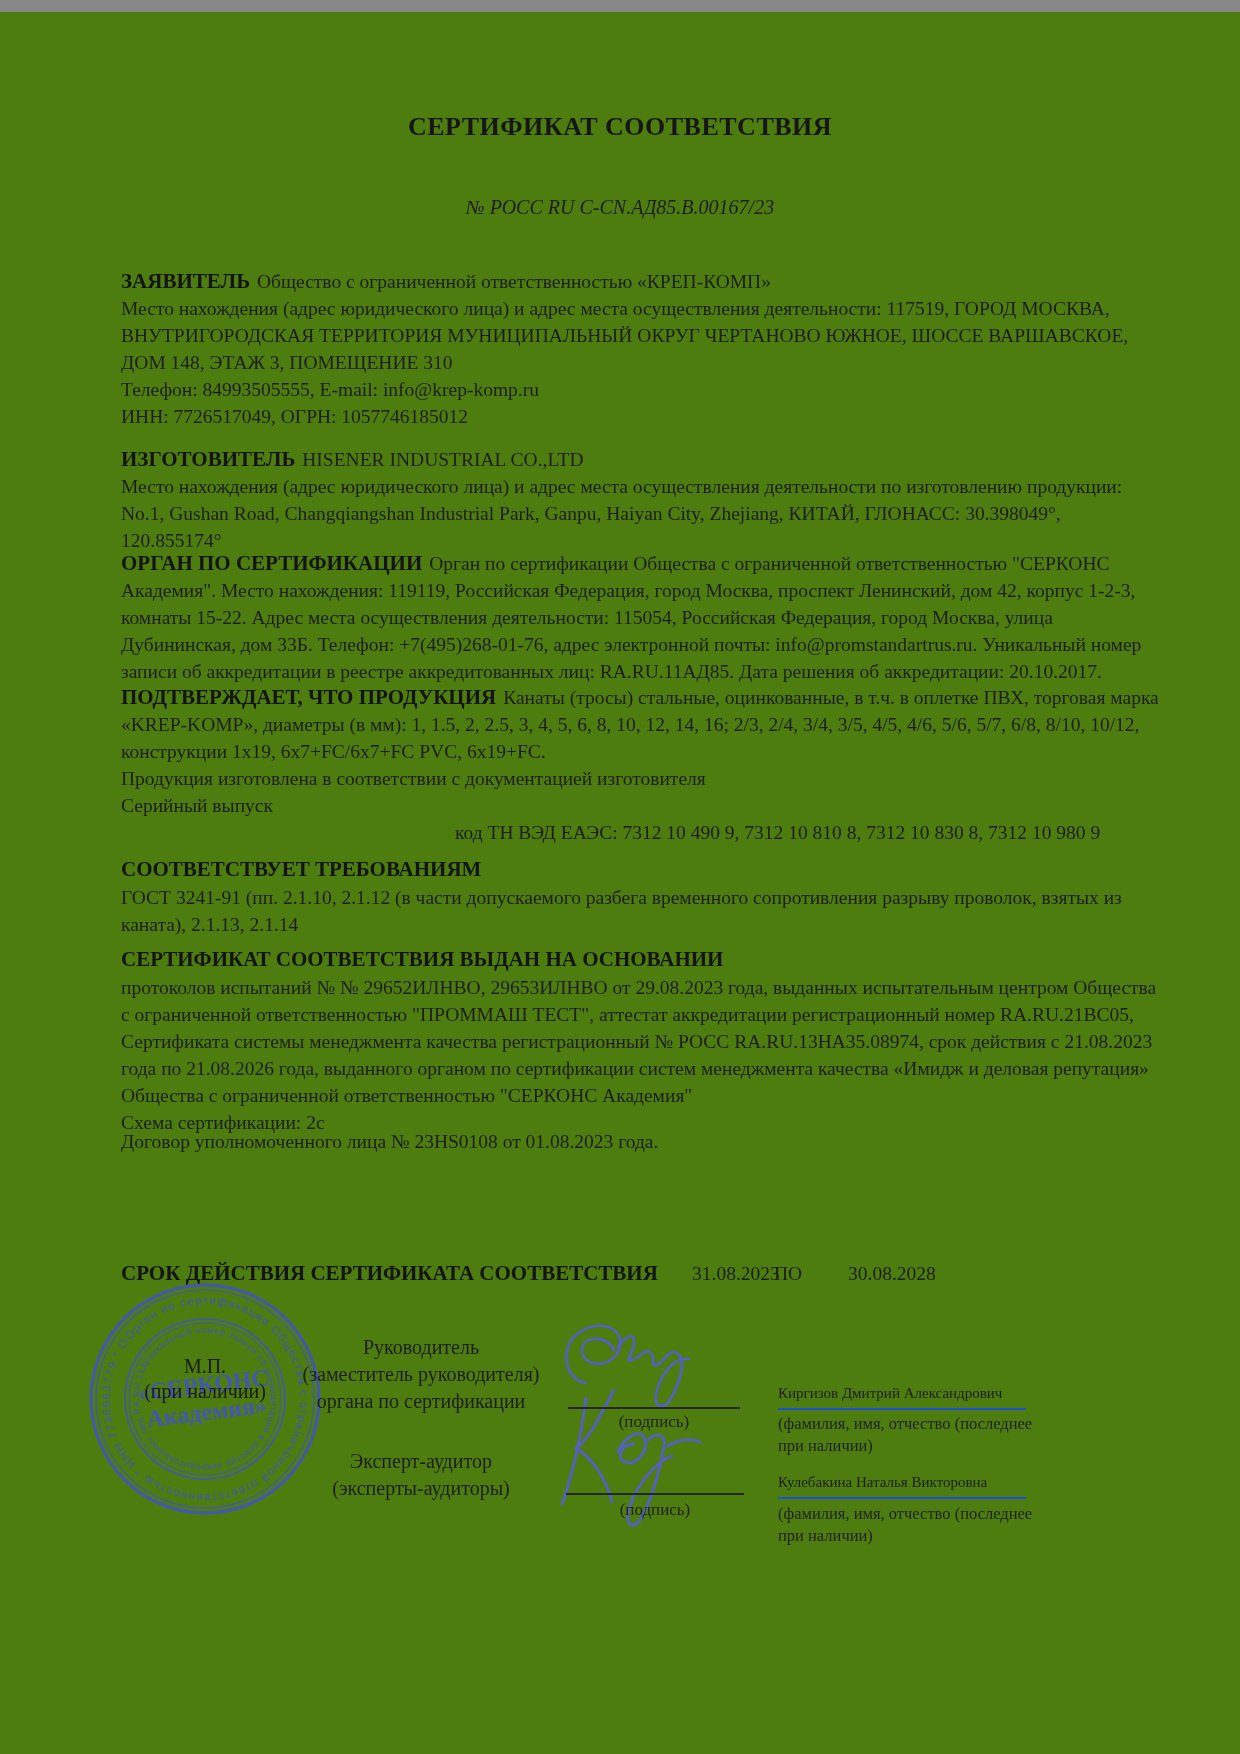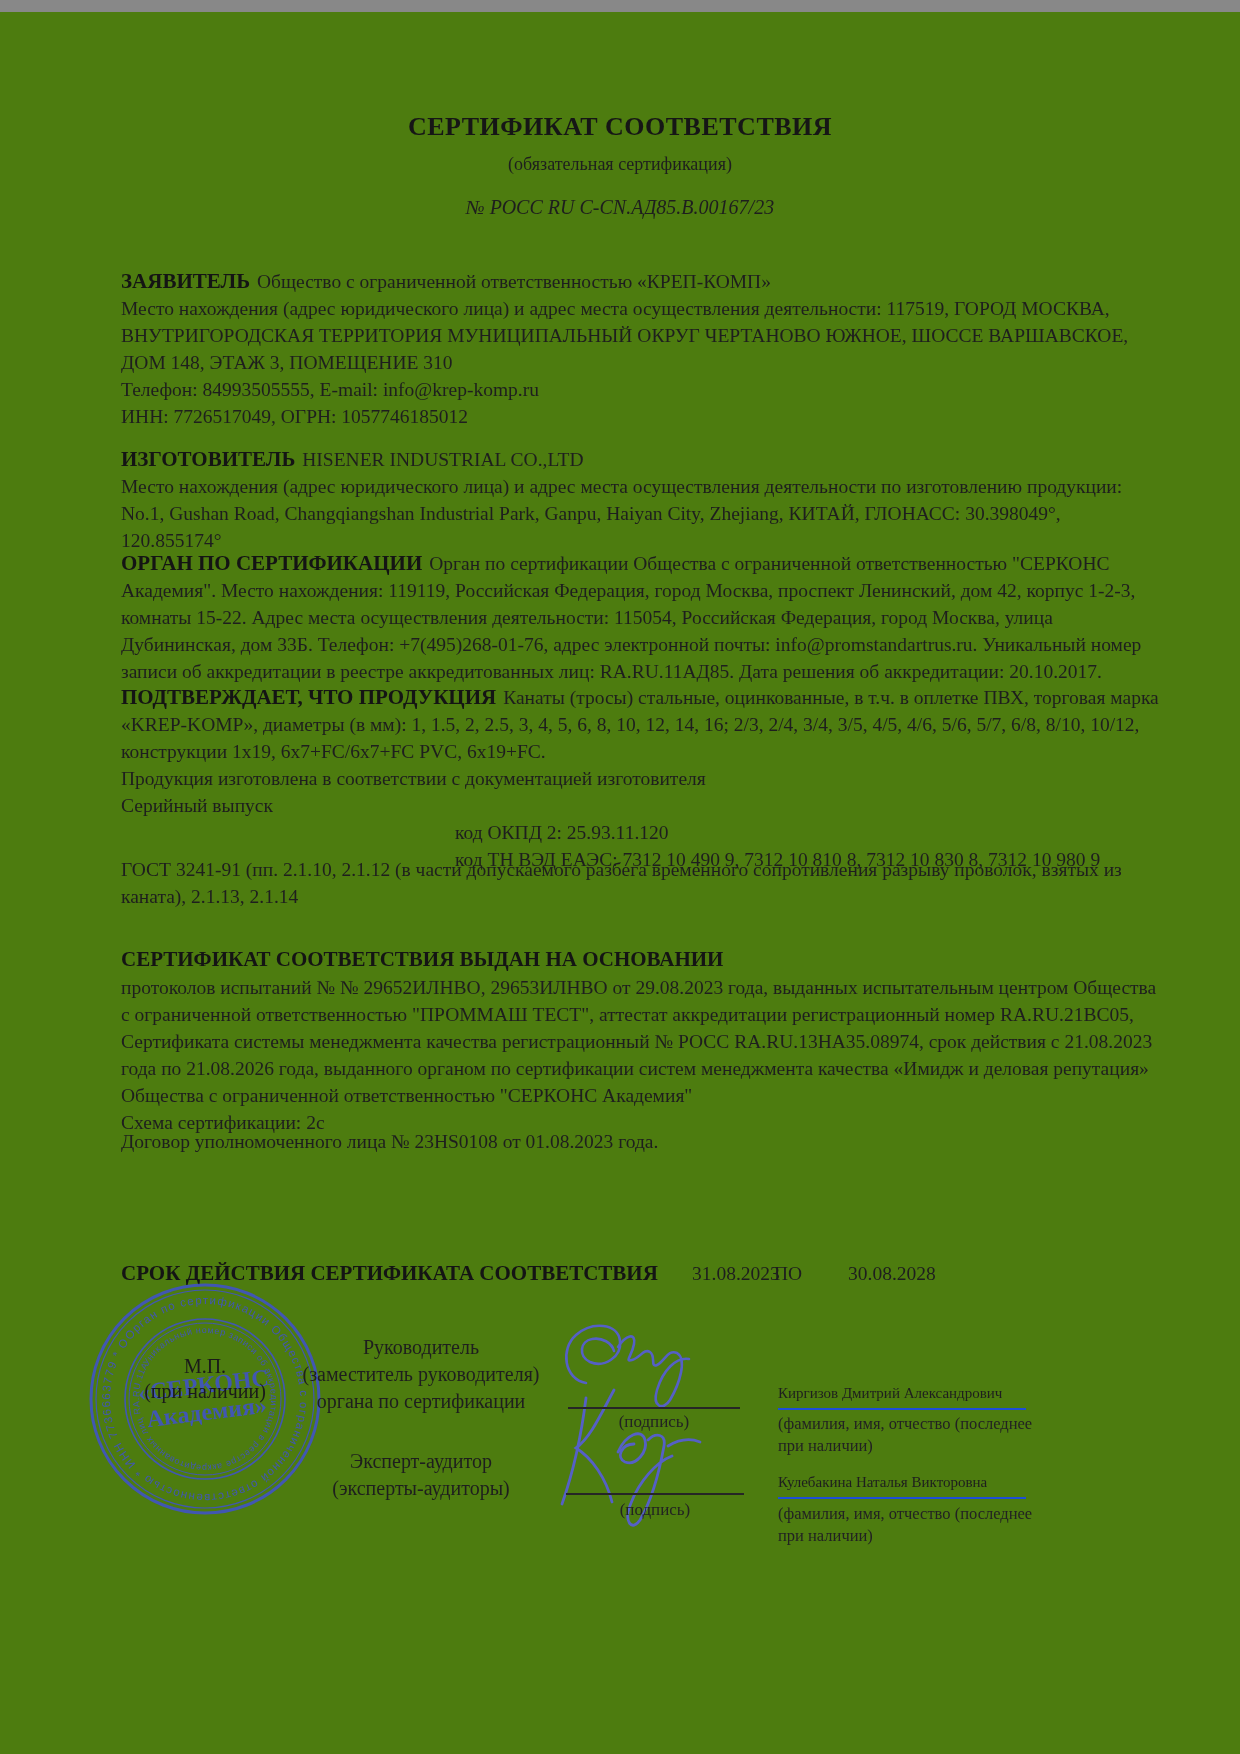--- a/index.html
+++ b/index.html
@@ -50,21 +50,20 @@
   .signature { position:absolute; }
   .signature.sig1 { left:556px; top:1293px; }
   .signature.sig2 { left:546px; top:1370px; }
 </style>
 </head>
 <body>
 
 <div class="page">
 
   <div class="centered title">СЕРТИФИКАТ СООТВЕТСТВИЯ</div>
-  <div class="centered subtitle">(обязательная сертификация)</div>
   <div class="centered cert-number">№ РОСС RU С-CN.АД85.В.00167/23</div>
 
   <div class="sec" style="top:256px;">
     <span class="h-inline">ЗАЯВИТЕЛЬ</span><span>Общество с ограниченной ответственностью «КРЕП-КОМП»</span>
     <div>Место нахождения (адрес юридического лица) и адрес места осуществления деятельности: 117519, ГОРОД МОСКВА, ВНУТРИГОРОДСКАЯ ТЕРРИТОРИЯ МУНИЦИПАЛЬНЫЙ ОКРУГ ЧЕРТАНОВО ЮЖНОЕ, ШОССЕ ВАРШАВСКОЕ, ДОМ 148, ЭТАЖ 3, ПОМЕЩЕНИЕ 310</div>
     <div>Телефон: 84993505555, E-mail: info@krep-komp.ru</div>
     <div>ИНН: 7726517049, ОГРН: 1057746185012</div>
   </div>
 
   <div class="sec" style="top:434px;">
@@ -73,25 +72,25 @@
   </div>
 
   <div class="sec" style="top:538px;">
     <span class="h-inline">ОРГАН ПО СЕРТИФИКАЦИИ</span><span>Орган по сертификации Общества с ограниченной ответственностью "СЕРКОНС Академия". Место нахождения: 119119, Российская Федерация, город Москва, проспект Ленинский, дом 42, корпус 1-2-3, комнаты 15-22. Адрес места осуществления деятельности: 115054, Российская Федерация, город Москва, улица Дубининская, дом 33Б. Телефон: +7(495)268-01-76, адрес электронной почты: info@promstandartrus.ru. Уникальный номер записи об аккредитации в реестре аккредитованных лиц: RA.RU.11АД85. Дата решения об аккредитации: 20.10.2017.</span>
   </div>
 
   <div class="sec" style="top:672px;">
     <span class="h-inline">ПОДТВЕРЖДАЕТ, ЧТО ПРОДУКЦИЯ</span><span>Канаты (тросы) стальные, оцинкованные, в т.ч. в оплетке ПВХ, торговая марка «KREP-KOMP», диаметры (в мм): 1, 1.5, 2, 2.5, 3, 4, 5, 6, 8, 10, 12, 14, 16; 2/3, 2/4, 3/4, 3/5, 4/5, 4/6, 5/6, 5/7, 6/8, 8/10, 10/12, конструкции 1x19, 6x7+FC/6x7+FC PVC, 6x19+FC.</span>
     <div>Продукция изготовлена в соответствии с документацией изготовителя</div>
     <div>Серийный выпуск</div>
-    <div class="indent-code">код ОКПД 2: 25.93.11.120</div>
     <div class="indent-code">код ТН ВЭД ЕАЭС: 7312 10 490 9, 7312 10 810 8, 7312 10 830 8, 7312 10 980 9</div>
   </div>
 
   <div class="sec" style="top:844px;">
+    <div class="h-block">СООТВЕТСТВУЕТ ТРЕБОВАНИЯМ</div>
     <div>ГОСТ 3241-91 (пп. 2.1.10, 2.1.12 (в части допускаемого разбега временного сопротивления разрыву проволок, взятых из каната), 2.1.13, 2.1.14</div>
   </div>
 
   <div class="sec" style="top:934px;">
     <div class="h-block">СЕРТИФИКАТ СООТВЕТСТВИЯ ВЫДАН НА ОСНОВАНИИ</div>
     <div>протоколов испытаний № № 29652ИЛНВО, 29653ИЛНВО от 29.08.2023 года, выданных испытательным центром Общества с ограниченной ответственностью "ПРОММАШ ТЕСТ", аттестат аккредитации регистрационный номер RA.RU.21ВС05, Сертификата системы менеджмента качества регистрационный № РОСС RA.RU.13НА35.08974, срок действия с 21.08.2023 года по 21.08.2026 года, выданного органом по сертификации систем менеджмента качества «Имидж и деловая репутация» Общества с ограниченной ответственностью "СЕРКОНС Академия"</div>
     <div>Схема сертификации: 2с</div>
   </div>
 
   <div class="sec" style="top:1116px;">

